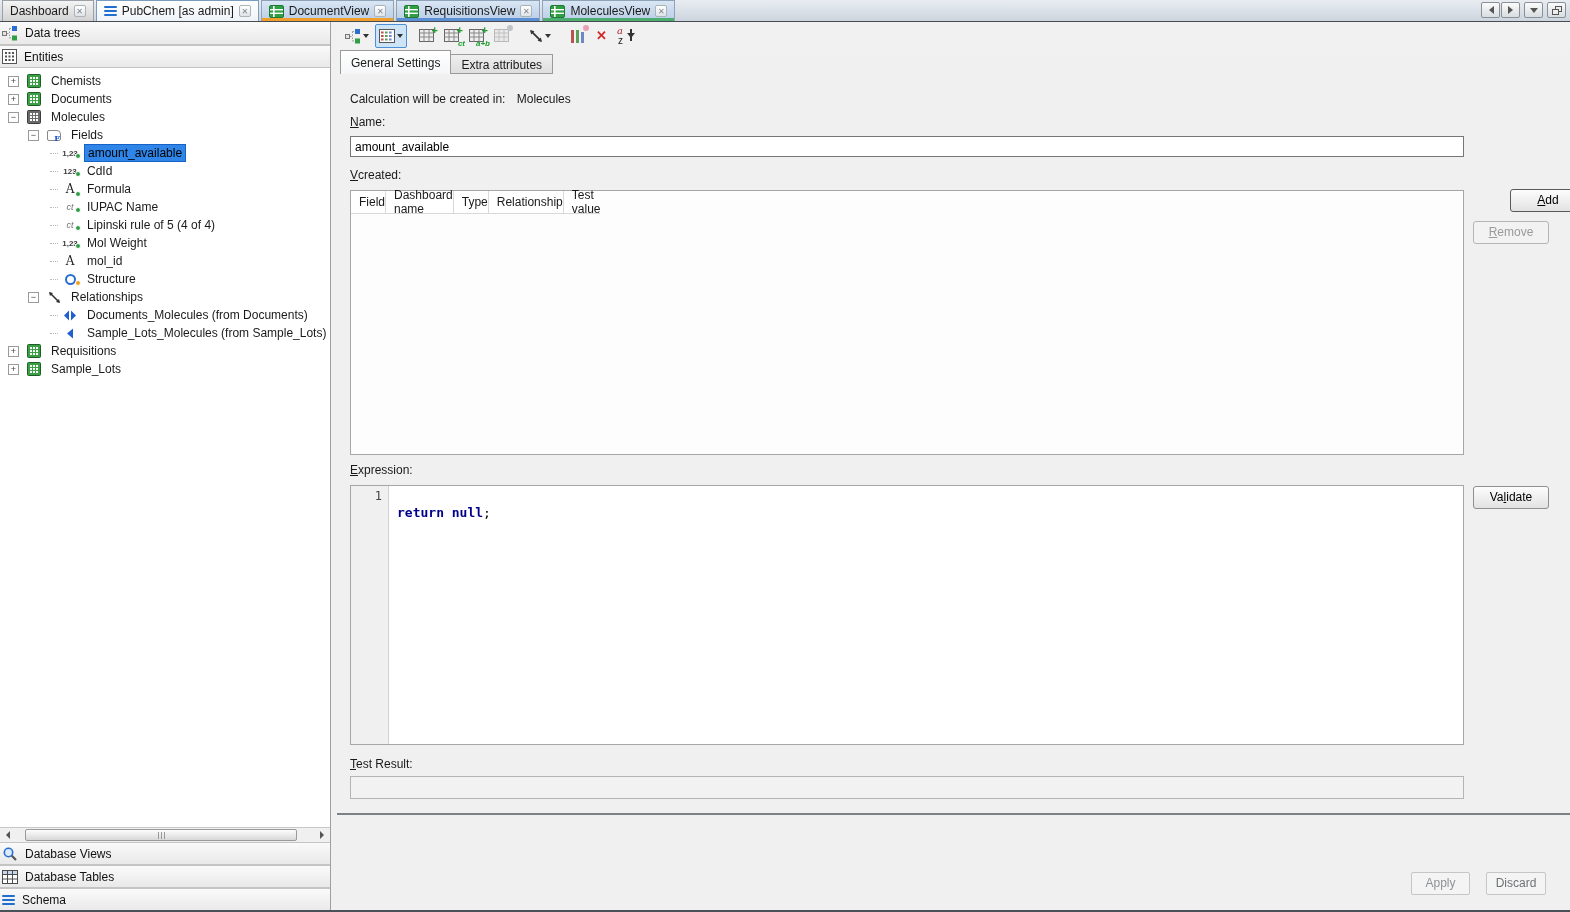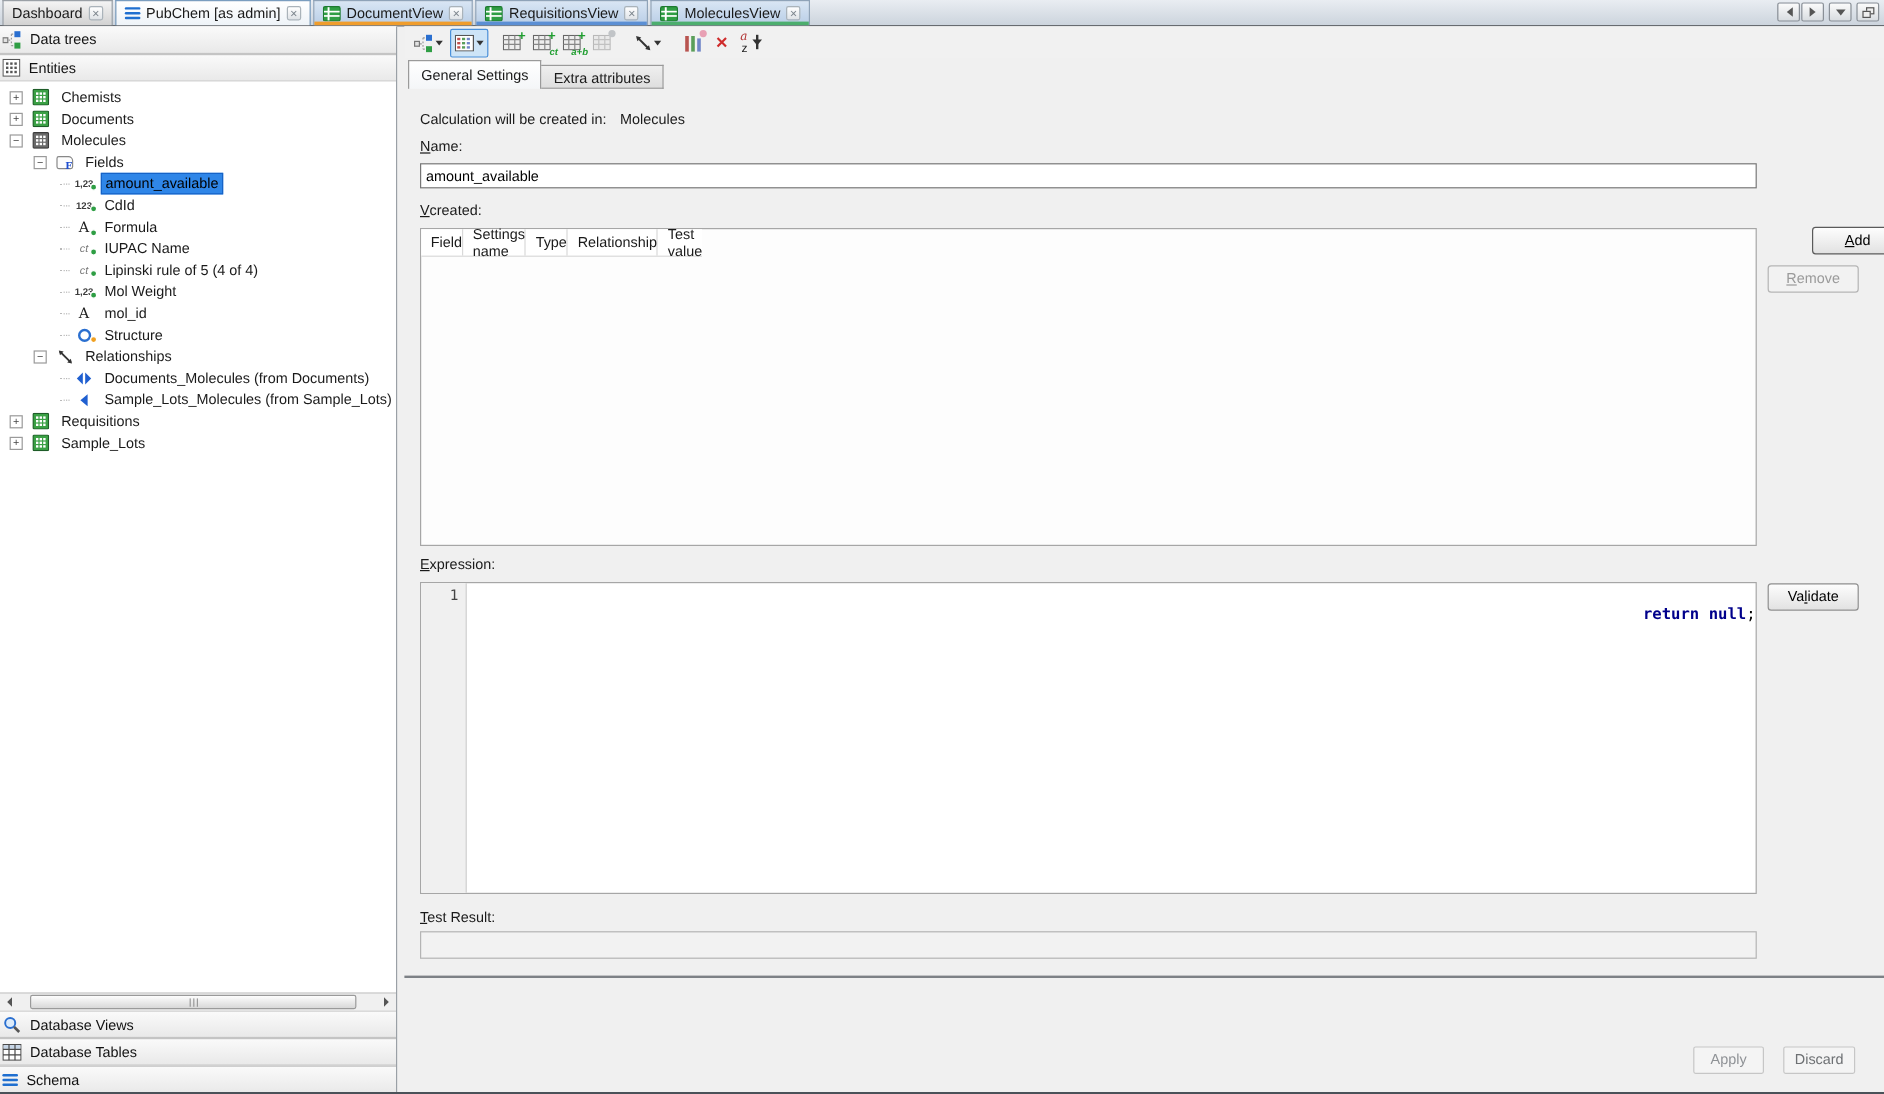--- a/index.html
+++ b/index.html
@@ -118,21 +118,21 @@
          font-size:12px; color:#000; text-align:center; line-height:21px; cursor:default; }
   .btn.primary { border-color:#5a5a5a;margin-left:37px; }
   .btn.disabled { color:#9a9a9a; border-color:#b5b5b5; background:#f2f2f2; }
 
   .exprbox { position:absolute; left:13px; top:463px; width:1114px; height:260px;
              border:1px solid #a6a6a6; background:#fff; display:flex; }
   .gutter { flex:0 0 38px; background:#f0f0f0; border-right:1px solid #d0d0d0;
             text-align:right; padding:3px 6px 0 0; color:#444;
             font-family:"DejaVu Sans Mono",monospace; font-size:12px; }
   .codearea { flex:1; padding:19px 0 0 8px; font-family:"DejaVu Sans Mono",monospace;
-              font-size:13px; white-space:pre;text-align:right; }
+              font-size:13px; white-space:pre; }
   .kw { color:#00008b; font-weight:bold; }
   .pn { color:#000; }
 
   .resultbox { position:absolute; left:13px; top:754px; width:1114px; height:23px;
                border:1px solid #b4b4b4; background:#f2f2f2; }
 
   .divider { position:absolute; left:0; top:791px; width:100%; height:2px; background:#7d8186; }
 
   .flatbtn { position:absolute; top:850px; height:23px; border:1px solid #c6c6c6; border-radius:2px;
              background:#f4f4f4; font-size:12px; text-align:center; line-height:21px; cursor:default; }
@@ -610,21 +610,21 @@
   </div>
 
   <label class="content-label" style="top:93px"><span></span><span class="mn">N</span><span>ame:</span></label>
   <input class="nameinput" type="text" value="amount_available" style="">
 
   <label class="content-label" style="top:146px"><span></span><span class="mn">V</span><span>created:</span></label>
 
   <div class="vartable">
     <div class="vhead">
       <span class="vcol">Field</span>
-      <span class="vcol">Settings name</span>
+      <span class="vcol">Dashboard name</span>
       <span class="vcol">Type</span>
       <span class="vcol">Relationship</span>
       <span class="vcol">Test value</span>
     </div>
     <div style="flex:1"></div>
   </div>
 
   <button class="btn primary" style="left:1136px; top:167px"><span></span><span class="mn">A</span><span>dd</span></button>
   <button class="btn disabled" style="left:1136px; top:199px"><span></span><span class="mn">R</span><span>emove</span></button>
 

